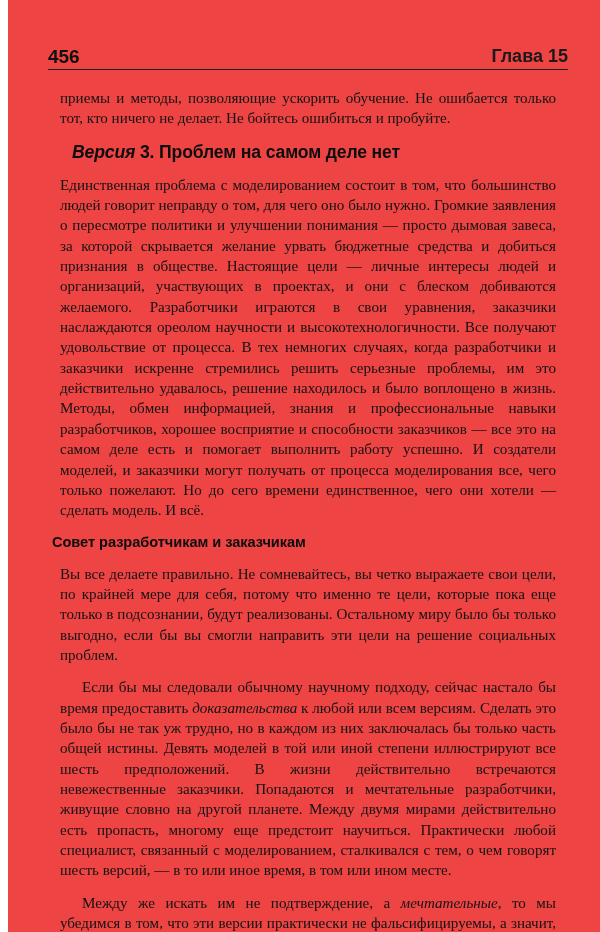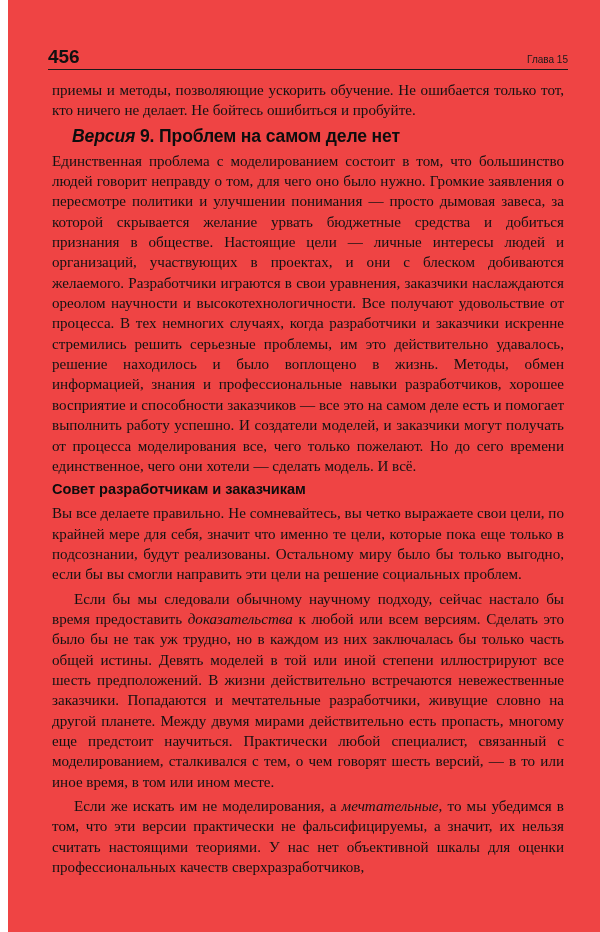--- a/index.html
+++ b/index.html
@@ -41,37 +41,37 @@
   }
   .folio {
     font-size: 19px;
     font-weight: bold;
     line-height: 1;
     letter-spacing: -0.1px;
     padding-bottom: 3px;
     color: #111111;
   }
   .chapter-label {
-    font-size: 10px;
-    font-weight: normal;
+    font-size: 18px;
+    font-weight: bold;
     line-height: 1;
     padding-bottom: 4px;
     color: #1a1a1a;
   }
 
   
   .column {
     position: absolute;
     left: 40px;
     top: 76px;
     width: 520px;
   }
 
   p.body {
-    margin: 4px;
+    margin: 12px;
     font-size: 15.1px;
     line-height: 20.35px;
     text-align: justify;
     text-justify: inter-word;
     color: #121212;
     font-family: "Liberation Serif", "DejaVu Serif", serif;
   }
   p.indent {
     text-indent: 22px;
   }
@@ -118,26 +118,26 @@
 
   <div class="running-head">
     <span class="folio">456</span>
     <span class="chapter-label">Глава 15</span>
   </div>
 
   <div class="column">
 
     <p class="body">приемы и методы, позволяющие ускорить обучение. Не ошибается только тот, кто ничего не делает. Не бойтесь ошибиться и пробуйте.</p>
 
-    <h2 class="section-title title-space-top"><span class="ital">Версия</span><span> 9. Проблем на самом деле нет</span></h2>
+    <h2 class="section-title title-space-top"><span class="ital">Версия</span><span> 3. Проблем на самом деле нет</span></h2>
 
     <p class="body title-space-bottom">Единственная проблема с моделированием состоит в том, что большинство людей говорит неправду о том, для чего оно было нужно. Громкие заявления о пересмотре политики и улучшении понимания — просто дымовая завеса, за которой скрывается желание урвать бюджетные средства и добиться признания в обществе. Настоящие цели — личные интересы людей и организаций, участвующих в проектах, и они с блеском добиваются желаемого. Разработчики играются в свои уравнения, заказчики наслаждаются ореолом научности и высокотехнологичности. Все получают удовольствие от процесса. В тех немногих случаях, когда разработчики и заказчики искренне стремились решить серьезные проблемы, им это действительно удавалось, решение находилось и было воплощено в жизнь. Методы, обмен информацией, знания и профессиональные навыки разработчиков, хорошее восприятие и способности заказчиков — все это на самом деле есть и помогает выполнить работу успешно. И создатели моделей, и заказчики могут получать от процесса моделирования все, чего только пожелают. Но до сего времени единственное, чего они хотели — сделать модель. И всё.</p>
 
     <h3 class="sub-title sub-space-top">Совет разработчикам и заказчикам</h3>
 
-    <p class="body sub-space-bottom">Вы все делаете правильно. Не сомневайтесь, вы четко выражаете свои цели, по крайней мере для себя, значит что именно те цели, которые пока еще только в подсознании, будут реализованы. Остальному миру было бы только выгодно, если бы вы смогли направить эти цели на решение социальных проблем.</p>
+    <p class="body sub-space-bottom">Вы все делаете правильно. Не сомневайтесь, вы четко выражаете свои цели, по крайней мере для себя, потому что именно те цели, которые пока еще только в подсознании, будут реализованы. Остальному миру было бы только выгодно, если бы вы смогли направить эти цели на решение социальных проблем.</p>
 
     <p class="body indent gap-before"><span>Если бы мы следовали обычному научному подходу, сейчас настало бы время предоставить </span><em class="inline-italic">доказательства</em><span> к любой или всем версиям. Сделать это было бы не так уж трудно, но в каждом из них заключалась бы только часть общей истины. Девять моделей в той или иной степени иллюстрируют все шесть предположений. В жизни действительно встречаются невежественные заказчики. Попадаются и мечтательные разработчики, живущие словно на другой планете. Между двумя мирами действительно есть пропасть, многому еще предстоит научиться. Практически любой специалист, связанный с моделированием, сталкивался с тем, о чем говорят шесть версий, — в то или иное время, в том или ином месте.</span></p>
 
-    <p class="body indent"><span>Если же искать им не моделирования, а </span><em class="inline-italic">мечтательные</em><span>, то мы убедимся в том, что эти версии практически не фальсифицируемы, а значит, их нельзя считать настоящими теориями. У нас нет объективной шкалы для оценки профессиональных качеств сверхразработчиков,</span></p>
+    <p class="body indent"><span>Между же искать им не подтверждение, а </span><em class="inline-italic">мечтательные</em><span>, то мы убедимся в том, что эти версии практически не фальсифицируемы, а значит, их нельзя считать настоящими теориями. У нас нет объективной шкалы для оценки профессиональных качеств сверхразработчиков,</span></p>
 
   </div>
 </div>
 
 </body></html>

